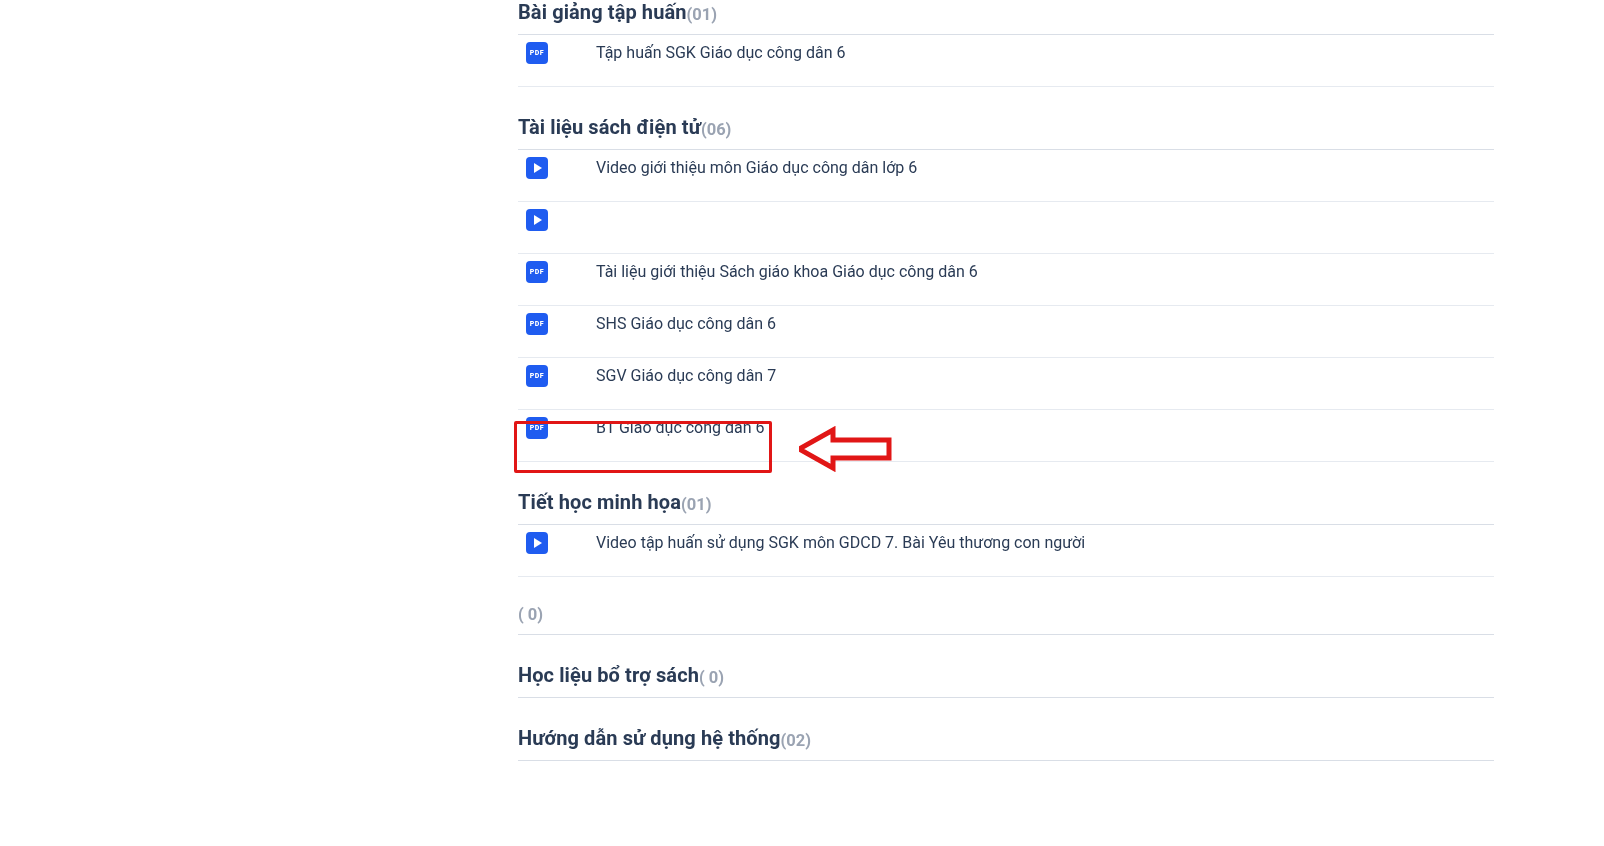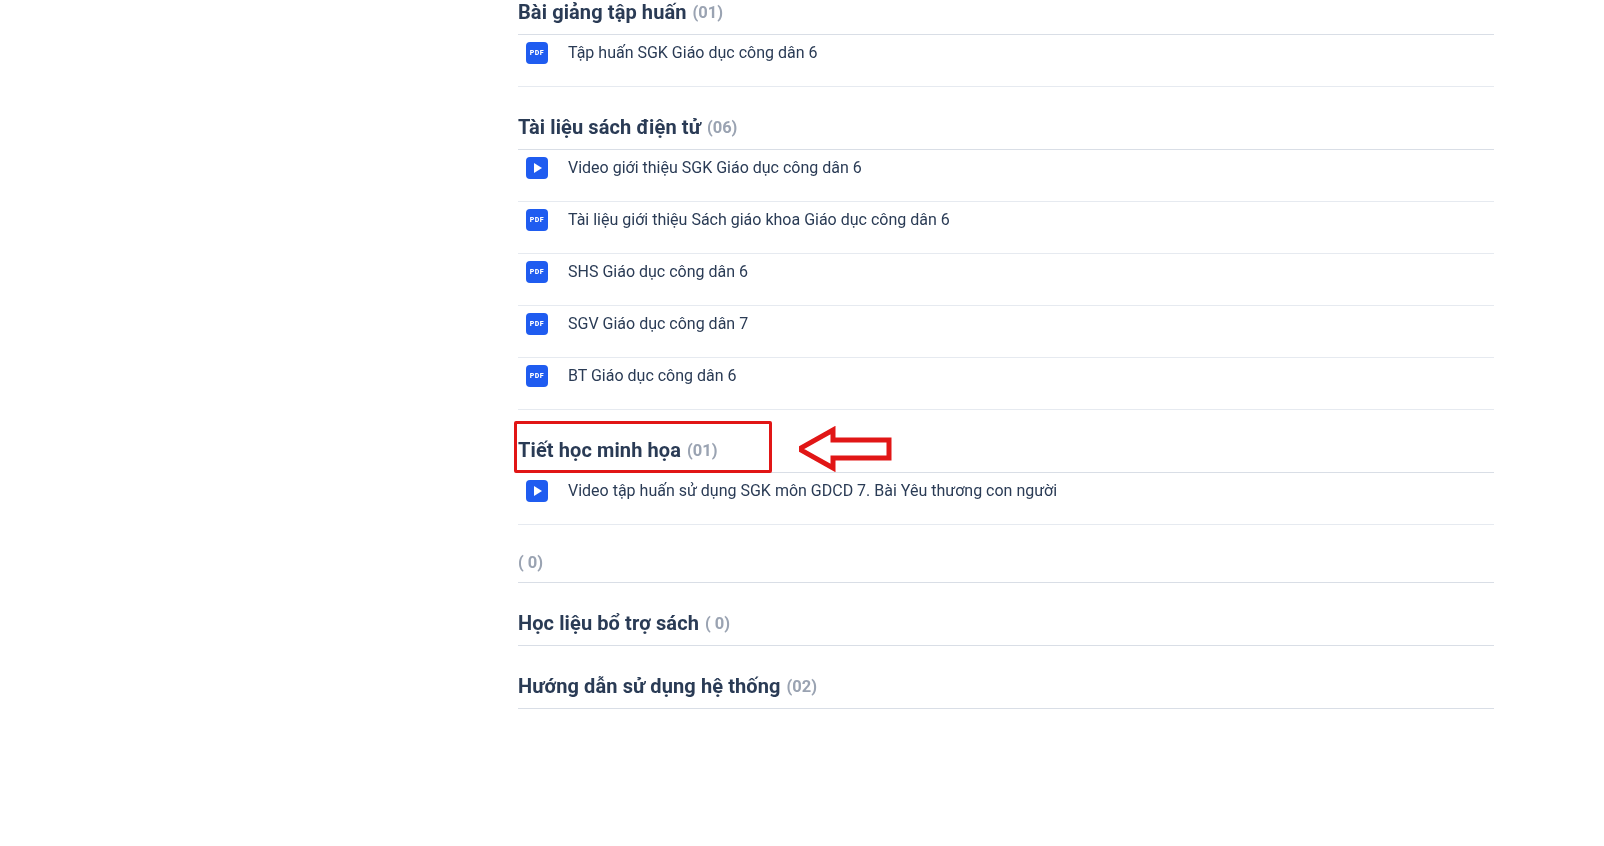--- a/index.html
+++ b/index.html
@@ -17,22 +17,21 @@
     padding-left: 518px;
     padding-right: 110px;
     padding-top: 0;
   }
   .section {
     margin-top: 0;
   }
   .section + .section { margin-top: 28px; }
   .section-header {
     display: flex;
-    align-items: center;
-    gap: 6px;
+    align-items: flex-end;
     border-bottom: 1px solid #d9dee6;
     padding-bottom: 10px;
   }
   .section-title {
     font-size: 20px;
     font-weight: 700;
     color: #2a3b55;
     letter-spacing: 0.1px;
   }
   .section-count {
@@ -77,20 +76,21 @@
     left: 8px;
     top: 6px;
     width: 0; height: 0;
     border-left: 8px solid #ffffff;
     border-top: 5px solid transparent;
     border-bottom: 5px solid transparent;
   }
   .item-label {
     font-size: 16px;
     color: #2a3b55;
+    margin-left: 28px;
   }
   
   .highlight-box {
     position: absolute;
     border: 3px solid #e11616;
     border-radius: 2px;
     pointer-events: none;
   }
   .arrow-annot {
     position: absolute;
@@ -114,21 +114,24 @@
       </div>
     </div>
     <div class="section">
       <div class="section-header">
         <span class="section-title">Tài liệu sách điện tử</span>
         <span class="section-count">(06)</span>
       </div>
       <div class="item-list">
         <div class="item-row">
           <span class="icon video"></span>
-          <span class="item-label">Video giới thiệu SGK Giáo dục công dân 6</span>
+          <span class="item-label">Video giới thiệu môn Giáo dục công dân lớp 6</span>
+        </div>
+        <div class="item-row">
+          <span class="icon video"></span>
         </div>
         <div class="item-row">
           <span class="icon pdf">PDF</span>
           <span class="item-label">Tài liệu giới thiệu Sách giáo khoa Giáo dục công dân 6</span>
         </div>
         <div class="item-row">
           <span class="icon pdf">PDF</span>
           <span class="item-label">SHS Giáo dục công dân 6</span>
         </div>
         <div class="item-row">

